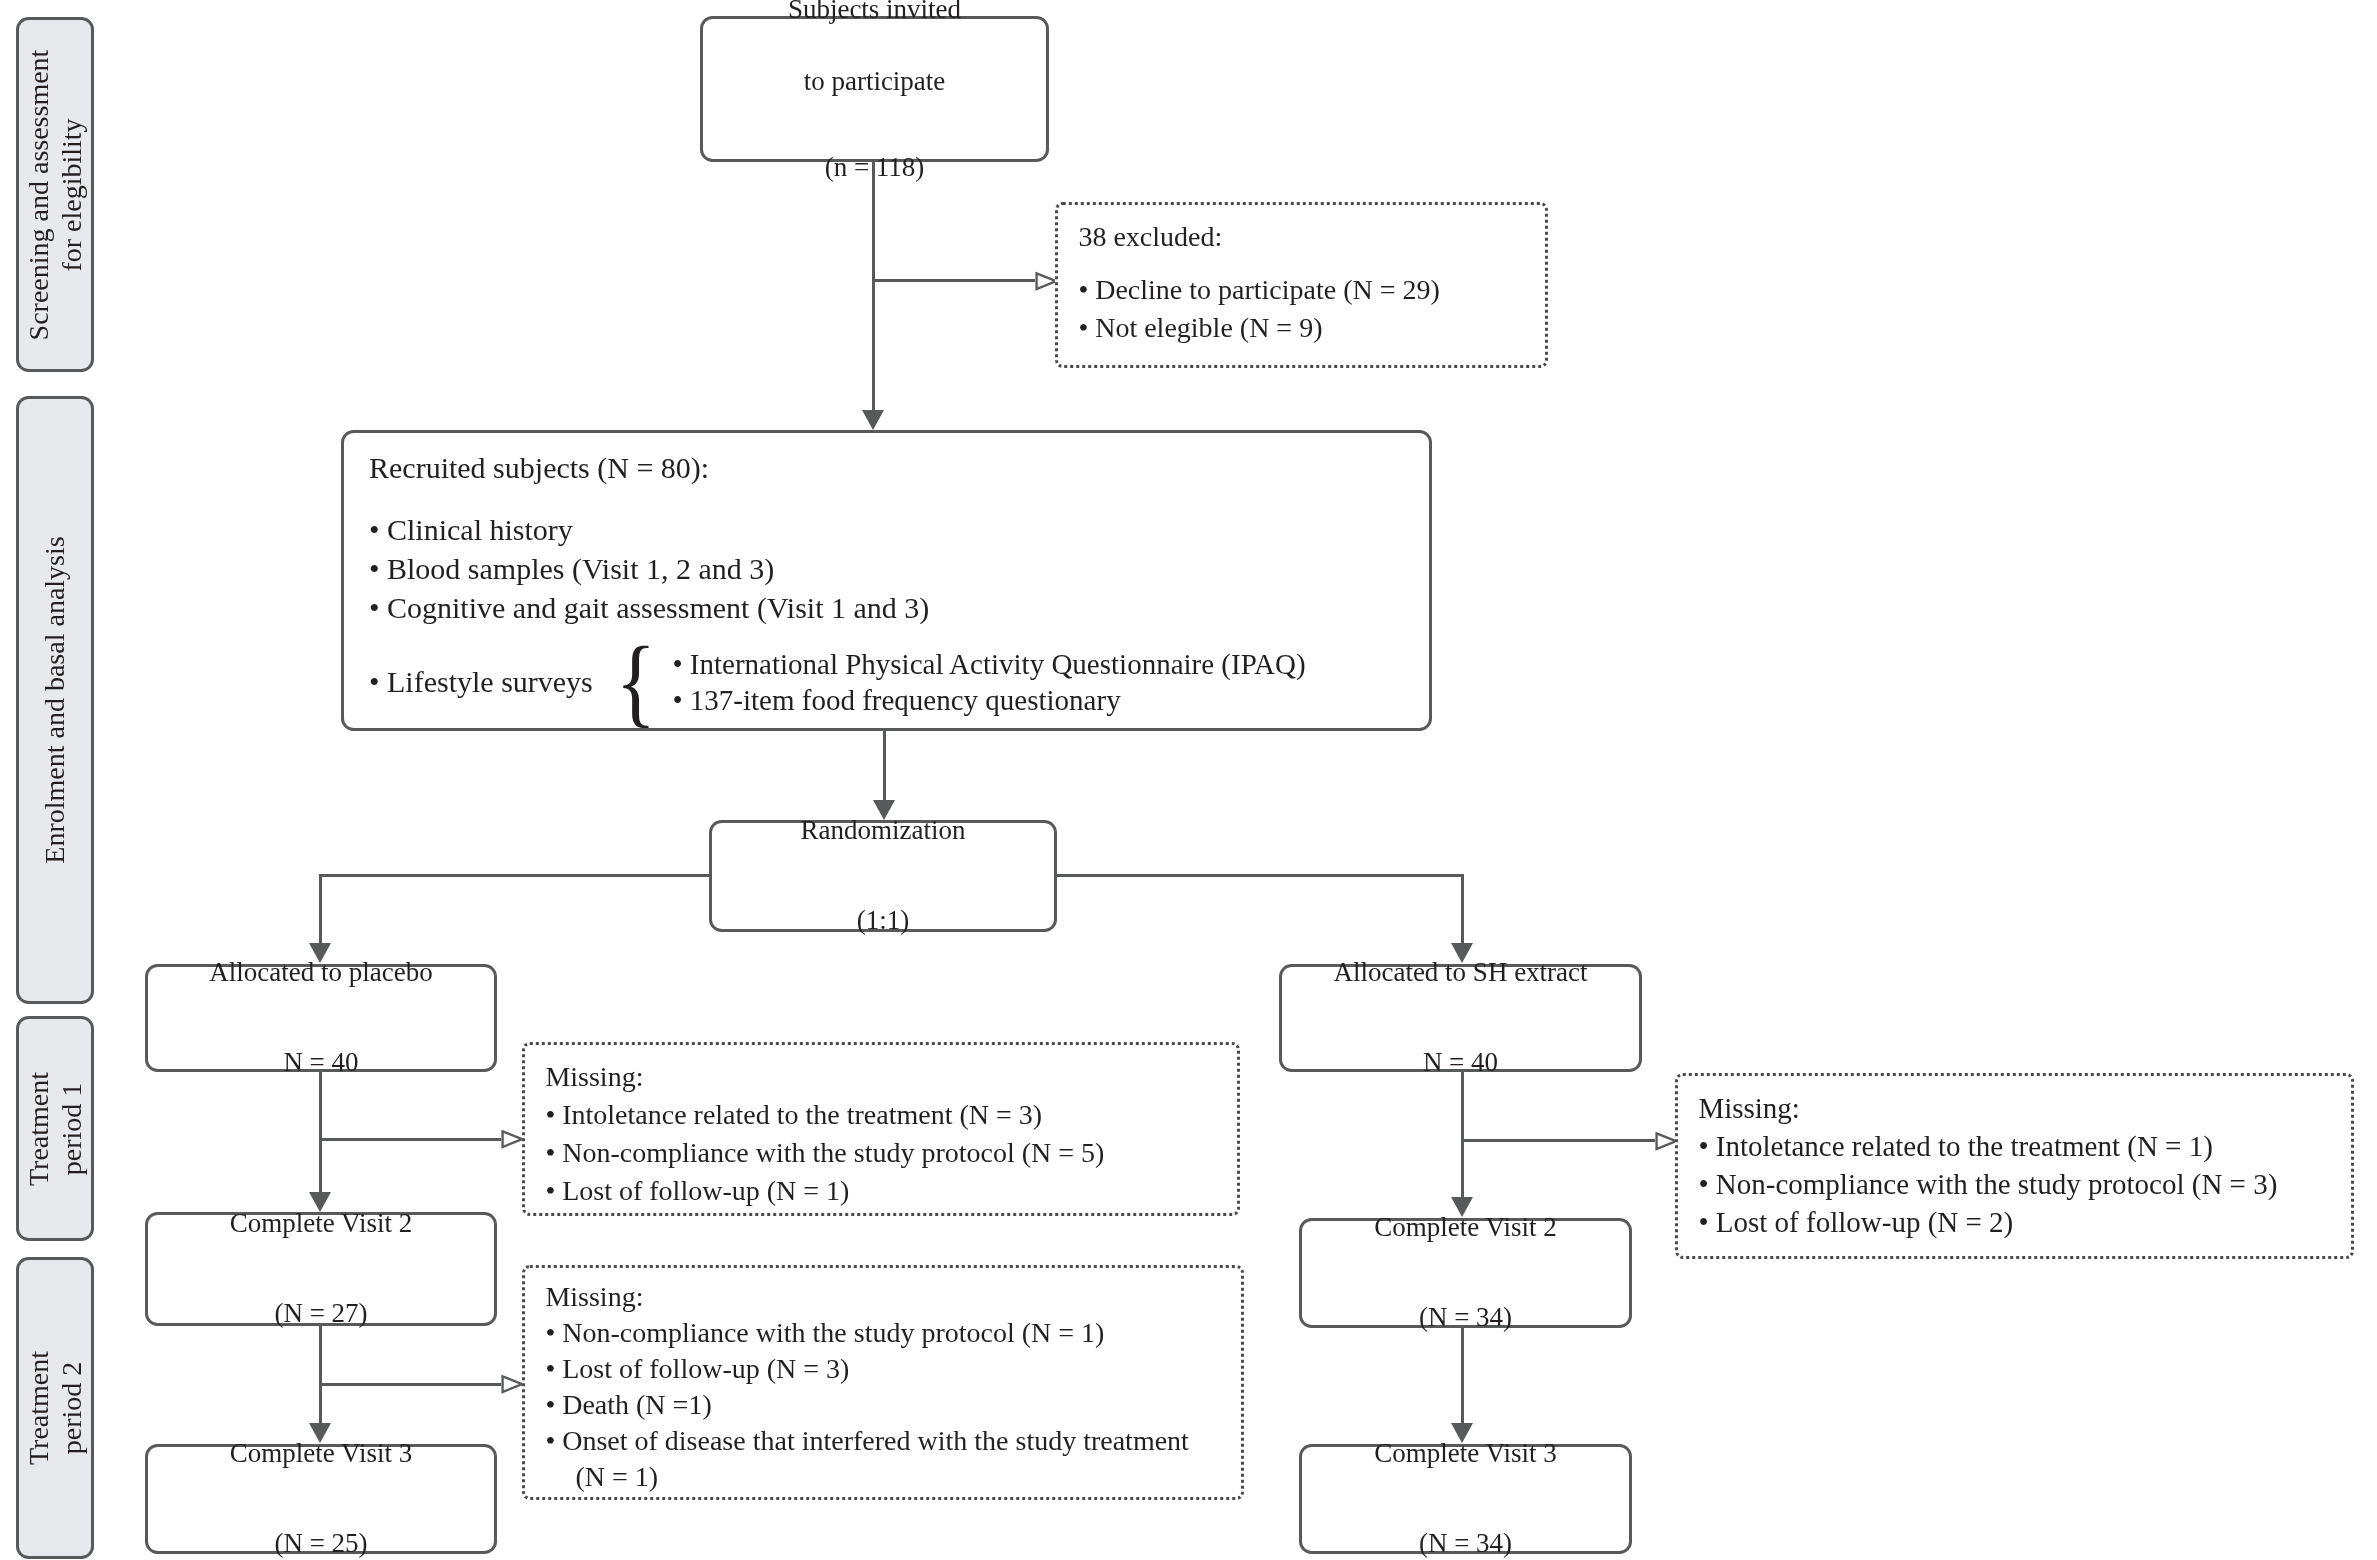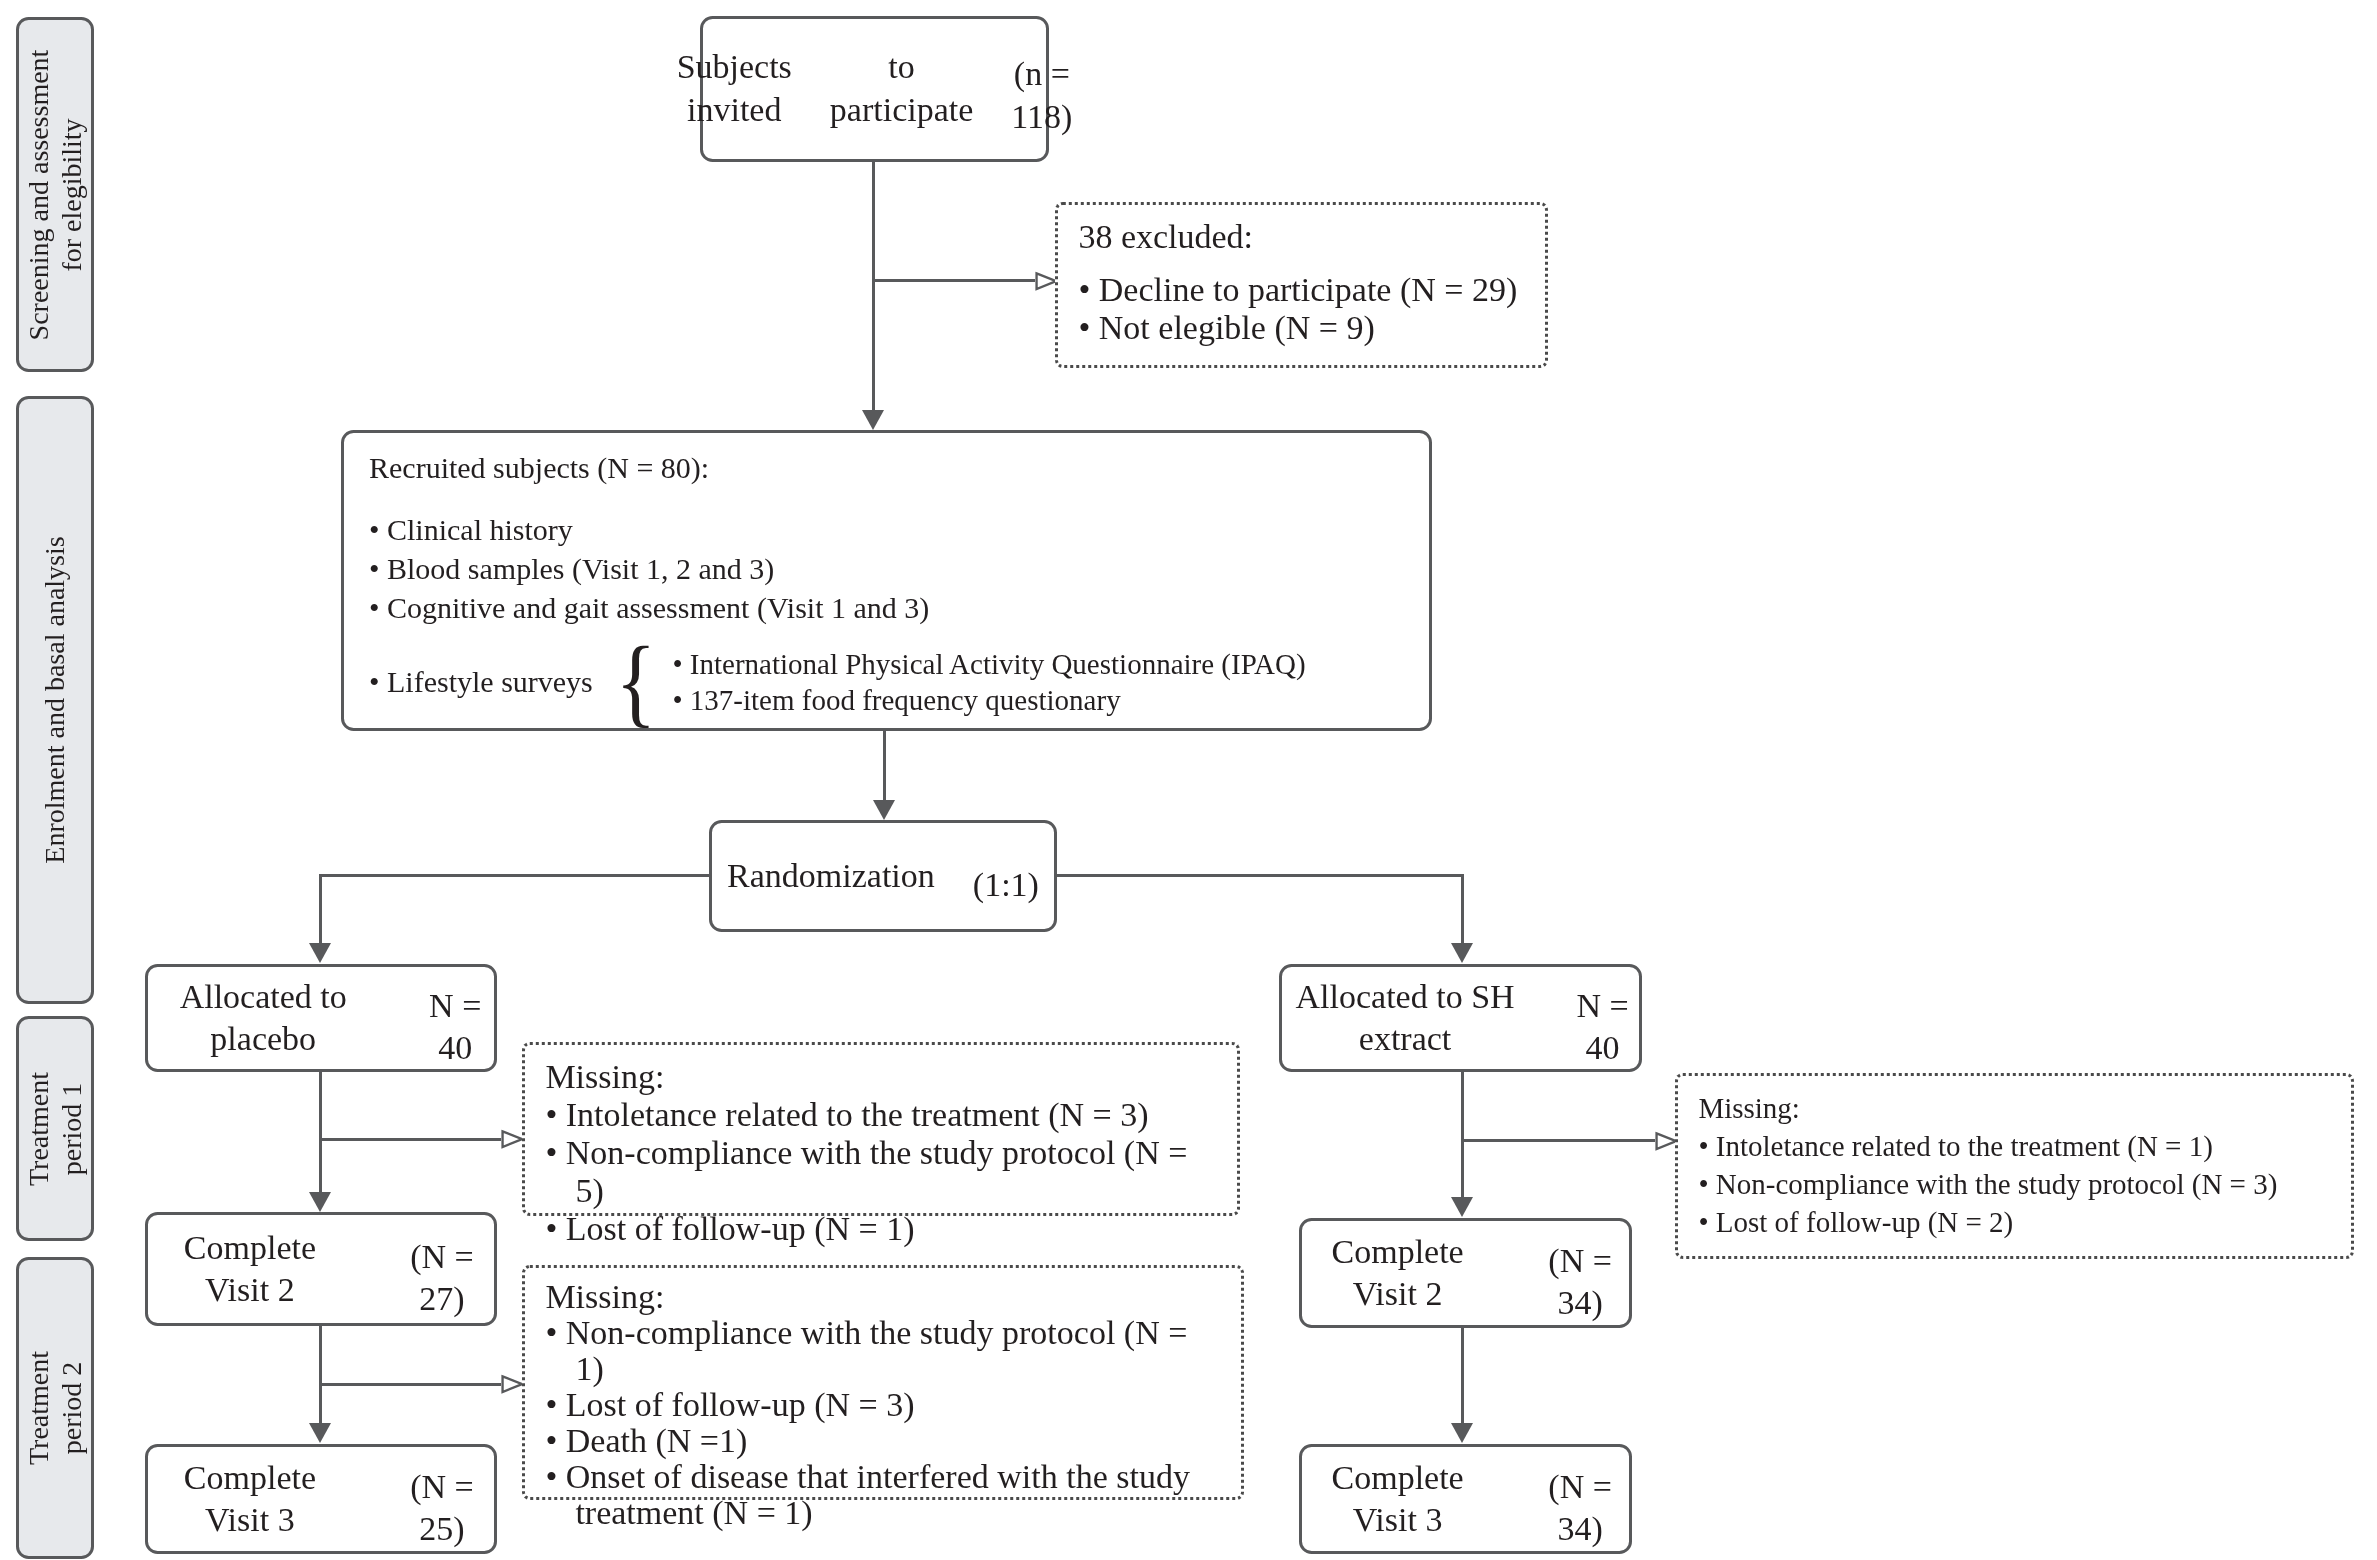--- a/index.html
+++ b/index.html
@@ -5,25 +5,25 @@
   html,body{margin:0;padding:0;background:#ffffff;}
   #canvas{
     position:relative;width:2377px;height:1561px;background:#ffffff;overflow:hidden;
     font-family:"Liberation Serif","DejaVu Serif",serif;color:#231f20;
   }
   .abs{position:absolute;box-sizing:border-box;}
   
   .box{
     background:#ffffff;border:3.9px solid #58595b;border-radius:12.6px;
   }
-  .center{display:flex;flex-direction:row;justify-content:center;align-items:center;text-align:center;font-size:34px;line-height:1.25;gap:38px;}
+  .center{display:flex;flex-direction:column;justify-content:center;align-items:center;text-align:center;font-size:27px;line-height:1.25;gap:38px;}
   
   .dotted{
     background:#ffffff;border:3.1px dotted #4a4a4a;border-radius:7.8px;
-    font-size:34px;line-height:38px;padding:12.6px 20.4px;
+    font-size:28px;line-height:38px;padding:12.6px 20.4px;
   }
   .dotted .li{padding-left:30px;text-indent:-30px;}
   
   .phase{
     background:#e7e9ec;border:3.9px solid #58595b;border-radius:12.6px;
   }
   .phase .rot{
     position:absolute;left:50%;top:50%;
     transform:translate(-50%,-50%) rotate(-90deg);
     text-align:center;font-size:28px;line-height:1.18;white-space:nowrap;

